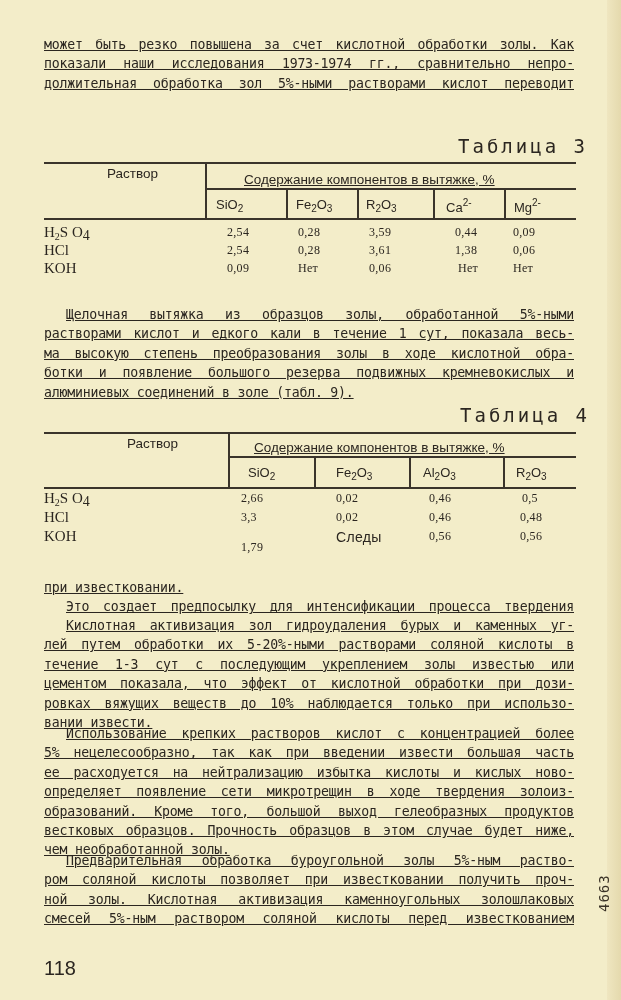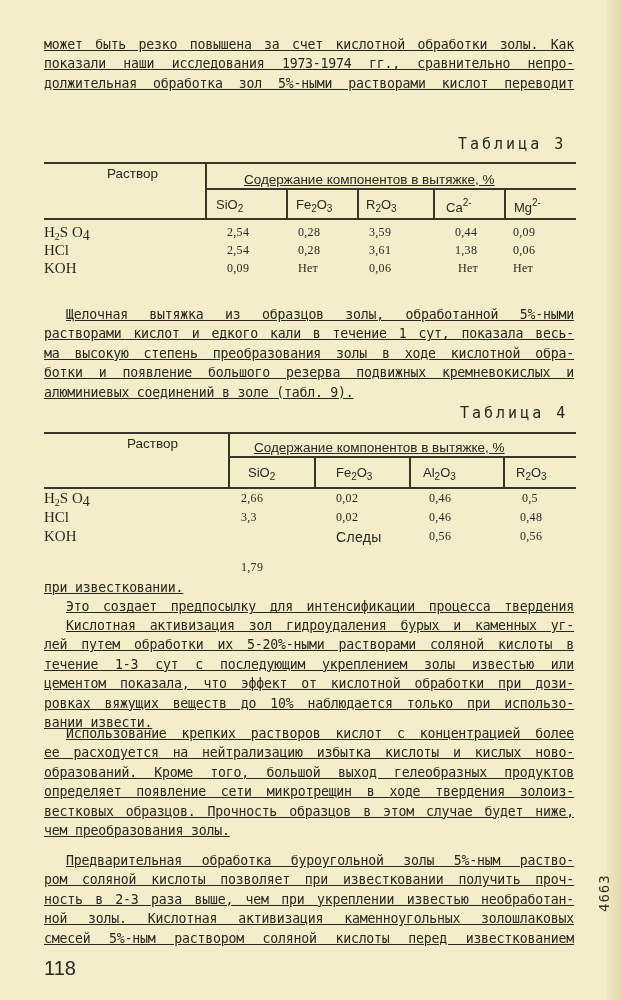--- a/index.html
+++ b/index.html
@@ -16,21 +16,21 @@
   }
   .para {
     position: absolute; left: 44px; width: 530px;
     font-size: 13.2px; line-height: 19.4px;
     text-align: justify; letter-spacing: -0.2px;
   }
   .para .line { display: block; white-space: nowrap; text-align: justify; text-align-last: justify; text-decoration: underline; }
   .para .line.last { text-align-last: left; }
   .indent { padding-left: 22px; }
   .caption {
-    position: absolute; font-size: 15px; letter-spacing: 3px;
+    position: absolute; font-size: 19px; letter-spacing: 3px;
   }
   .rule { position: absolute; left: 44px; width: 532px; height: 2px; background: #3a342b; }
   .rule.thin { height: 1.5px; }
   .vrule { position: absolute; width: 1.5px; background: #3a342b; }
   .hdr-text { position: absolute; font-family: "Liberation Sans", sans-serif; font-size: 13.5px; }
   .cell { position: absolute; font-size: 12px; font-family: Liberation Serif, serif; letter-spacing: 0.3px; }
   .rowlab { position: absolute; font-family: "Liberation Serif", serif; font-size: 15px; }
   .sub { font-size: 10px; vertical-align: -3px; }
   .sup { font-size: 10px; vertical-align: 6px; }
   .colhdr { position: absolute; font-family: "Liberation Sans", sans-serif; font-size: 13px; }
@@ -131,21 +131,21 @@
   <div class="cell" style="left:241px; top:491px;">2,66</div>
   <div class="cell" style="left:336px; top:491px;">0,02</div>
   <div class="cell" style="left:429px; top:491px;">0,46</div>
   <div class="cell" style="left:522px; top:491px;">0,5</div>
 
   <div class="cell" style="left:241px; top:510px;">3,3</div>
   <div class="cell" style="left:336px; top:510px;">0,02</div>
   <div class="cell" style="left:429px; top:510px;">0,46</div>
   <div class="cell" style="left:520px; top:510px;">0,48</div>
 
-  <div class="cell" style="left:241px; top:560px;">1,79</div>
+  <div class="cell" style="left:241px; top:540px;">1,79</div>
   <div class="cell" style="left:336px; top:529px; font-family:'Liberation Sans',sans-serif; font-size:14px;">Следы</div>
   <div class="cell" style="left:429px; top:529px;">0,56</div>
   <div class="cell" style="left:520px; top:529px;">0,56</div>
 </div>
 
 <div class="para" style="top:578px;">
   <span class="line last">при известковании.</span>
   <span class="line indent">Это создает предпосылку для интенсификации процесса твердения</span>
 </div>
 
@@ -153,29 +153,29 @@
   <span class="line indent">Кислотная активизация зол гидроудаления бурых и каменных уг-</span>
   <span class="line">лей путем обработки их 5-20%-ными растворами соляной кислоты в</span>
   <span class="line">течение 1-3 сут с последующим укреплением золы известью или</span>
   <span class="line">цементом показала, что эффект от кислотной обработки при дози-</span>
   <span class="line">ровках вяжущих веществ до 10% наблюдается только при использо-</span>
   <span class="line last">вании извести.</span>
 </div>
 
 <div class="para" style="top:724px;">
   <span class="line indent">Использование крепких растворов кислот с концентрацией более</span>
+  <span class="line">5% нецелесообразно, так как при введении извести большая часть</span>
   <span class="line">ее расходуется на нейтрализацию избытка кислоты и кислых ново-</span>
+  <span class="line">определяет появление сети микротрещин в ходе твердения золоиз-</span>
   <span class="line">образований. Кроме того, большой выход гелеобразных продуктов</span>
-  <span class="line">определяет появление сети микротрещин в ходе твердения золоиз-</span>
   <span class="line">вестковых образцов. Прочность образцов в этом случае будет ниже,</span>
-  <span class="line last">чем преобразования золы.</span>
+  <span class="line last">чем необработанной золы.</span>
 </div>
 
 <div class="para" style="top:851px;">
   <span class="line indent">Предварительная обработка буроугольной золы 5%-ным раство-</span>
   <span class="line">ром соляной кислоты позволяет при известковании получить проч-</span>
-  <span class="line">ность в 2-3 раза выше, чем при укреплении известью необработан-</span>
   <span class="line">ной золы. Кислотная активизация каменноугольных золошлаковых</span>
   <span class="line">смесей 5%-ным раствором соляной кислоты перед известкованием</span>
 </div>
 
 <div class="pagenum">118</div>
 <div class="stamp" style="left:596px; top:912px;">4663</div>
 
 </body></html>

